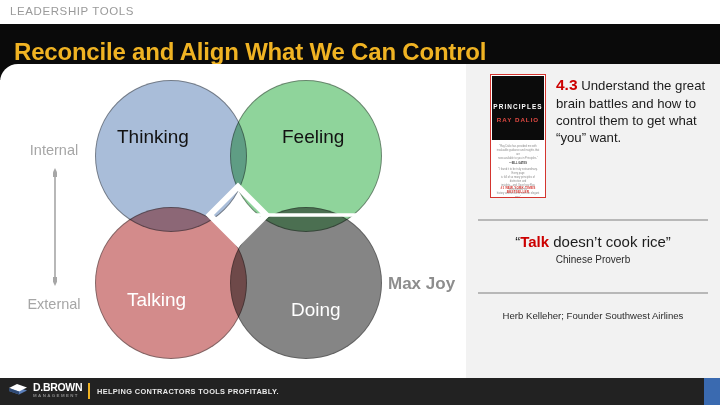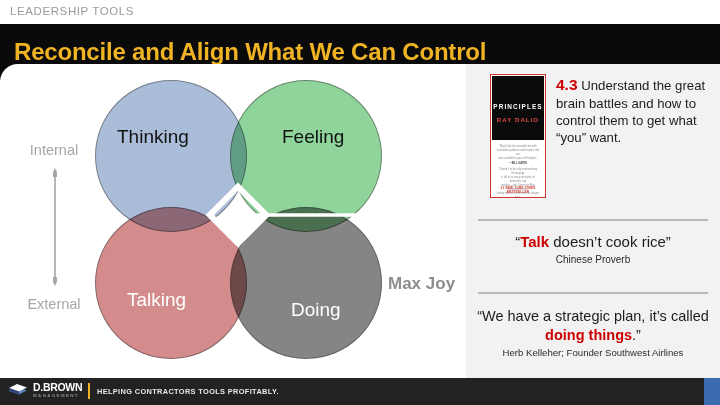--- a/index.html
+++ b/index.html
@@ -439,21 +439,20 @@
     <div class="divider divider-1"></div>
 
     <div class="quote-block quote-1">
       <div class="quote-main"><span>“</span><span class="hl">Talk</span><span> doesn’t cook rice”</span></div>
       <div class="quote-attrib">Chinese Proverb</div>
     </div>
 
     <div class="divider divider-2"></div>
 
     <div class="quote-block quote-2">
-      <div class="quote-main"><span>“We have a strategic plan, it’s called </span><span class="hl">doing things</span><span>.”</span></div>
       <div class="quote-attrib">Herb Kelleher; Founder Southwest Airlines</div>
     </div>
   </div>
 
   <div class="footer">
     <div class="logo-wrap">
       <svg class="logo-mark" viewBox="0 0 20 15">
         <polygon points="1,9 9,5 19,8.5 11,12.5" fill="#5b7fba"></polygon>
         <polygon points="1,6 9,2 19,5.5 11,9.5" fill="#ffffff"></polygon>
         <polygon points="1,6 1,9 11,12.5 11,9.5" fill="#2f4a75"></polygon>

